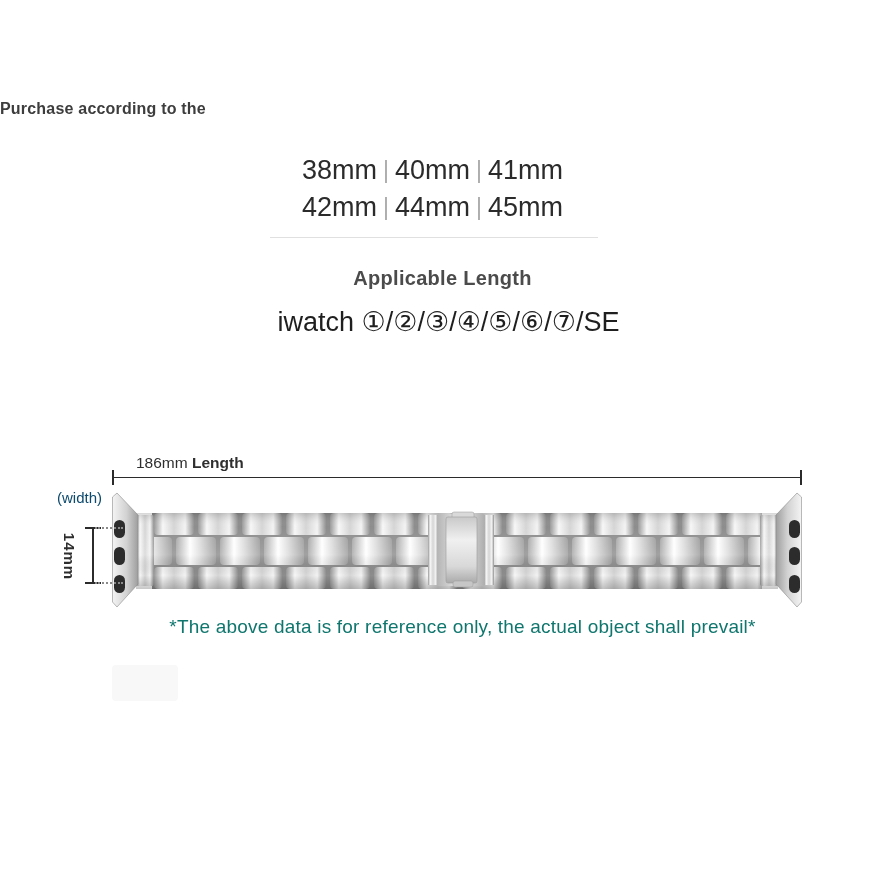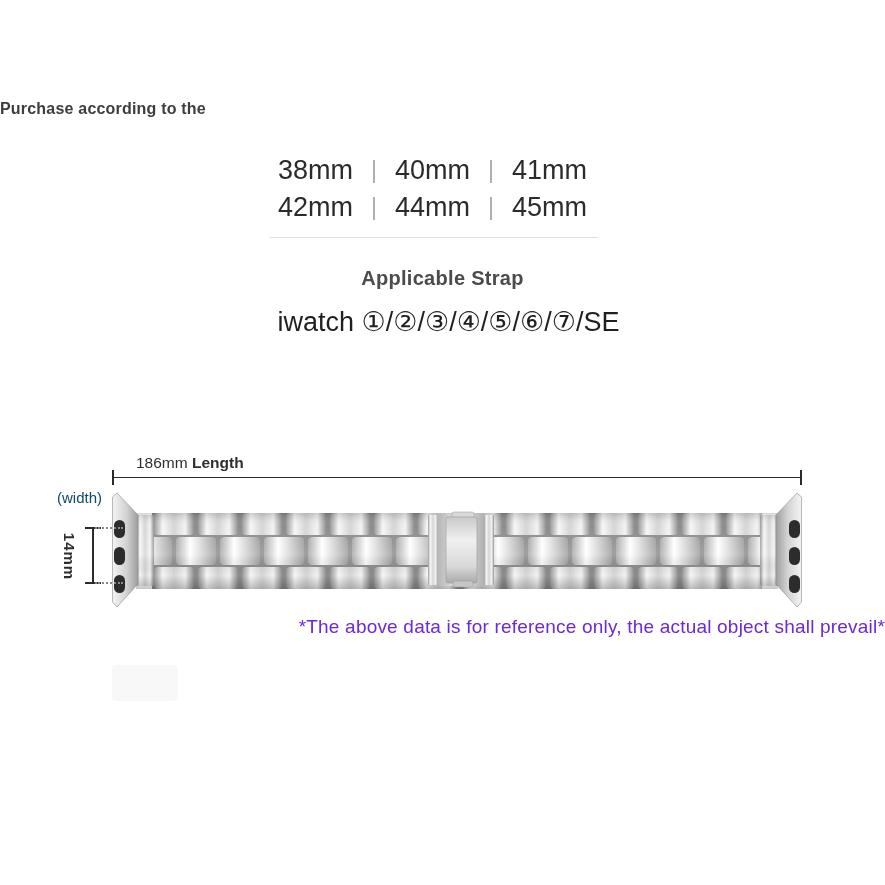--- a/index.html
+++ b/index.html
@@ -7,21 +7,21 @@
     position:relative; width:885px; height:885px; background:#ffffff;
     font-family:"Liberation Sans","DejaVu Sans",sans-serif; overflow:hidden;
   }
   
   .title {
     position:absolute; top:99px; left:0; width:865px; 
     font-size:16px; line-height:20px; font-weight:bold; color:#3d3d3d; letter-spacing:.2px;
   }
   .sizes { position:absolute; top:152px; left:0; width:865px; }
   .size-row {
-    display:flex; justify-content:center; align-items:center; gap:18px;
+    display:flex; justify-content:center; align-items:center; gap:6px;
     height:37px; font-size:27px; color:#2b2b2b;
   }
   .size-sep { color:#aaaaaa; font-size:23px; font-weight:300; }
   .divider { position:absolute; top:237px; left:270px; width:328px; height:1px; background:#e0e0e0; }
   .applicable-heading {
     position:absolute; top:267px; left:0; width:885px; text-align:center;
     font-size:20px; font-weight:bold; color:#4b4b4b; letter-spacing:.3px;
   }
   .models {
     position:absolute; top:306px; left:12px; width:873px; text-align:center;
@@ -55,22 +55,22 @@
     transform:rotate(90deg); font-size:15px; font-weight:bold; color:#2e2e2e;
     white-space:nowrap; letter-spacing:1px;
   }
   .band-svg { position:absolute; left:0; top:488px; }
   .smudge {
     position:absolute; left:112px; top:665px; width:66px; height:36px;
     background:#f8f8f8; border-radius:4px;
   }
   
   .disclaimer {
-    position:absolute; left:40px; top:616px; width:845px; text-align:right;
-    font-size:19px; color:#6d28d9; letter-spacing:.2px;
+    position:absolute; left:40px; top:616px; width:845px; text-align:center;
+    font-size:19px; color:#0f766e; letter-spacing:.2px;
   }
 </style>
 </head>
 <body>
 
 <div class="stage">
 
   <div class="title">
     <div>Purchase according to the</div>
   </div>
@@ -87,21 +87,21 @@
       <span class="size">42mm</span>
       <span class="size-sep">|</span>
       <span class="size">44mm</span>
       <span class="size-sep">|</span>
       <span class="size">45mm</span>
     </div>
   </div>
 
   <div class="divider"></div>
 
-  <div class="applicable-heading">Applicable Strap</div>
+  <div class="applicable-heading">Applicable Length</div>
   <div class="models">iwatch ①/②/③/④/⑤/⑥/⑦/SE</div>
 
   <svg class="band-svg" width="885" height="125" viewBox="0 0 885 125" aria-hidden="true">
     <defs>
       <linearGradient id="gLink" x1="0" y1="0" x2="1" y2="0">
         <stop offset="0" stop-color="#999999"></stop>
         <stop offset="0.22" stop-color="#f7f7f7"></stop>
         <stop offset="0.5" stop-color="#d5d5d5"></stop>
         <stop offset="0.78" stop-color="#f3f3f3"></stop>
         <stop offset="1" stop-color="#919191"></stop>

